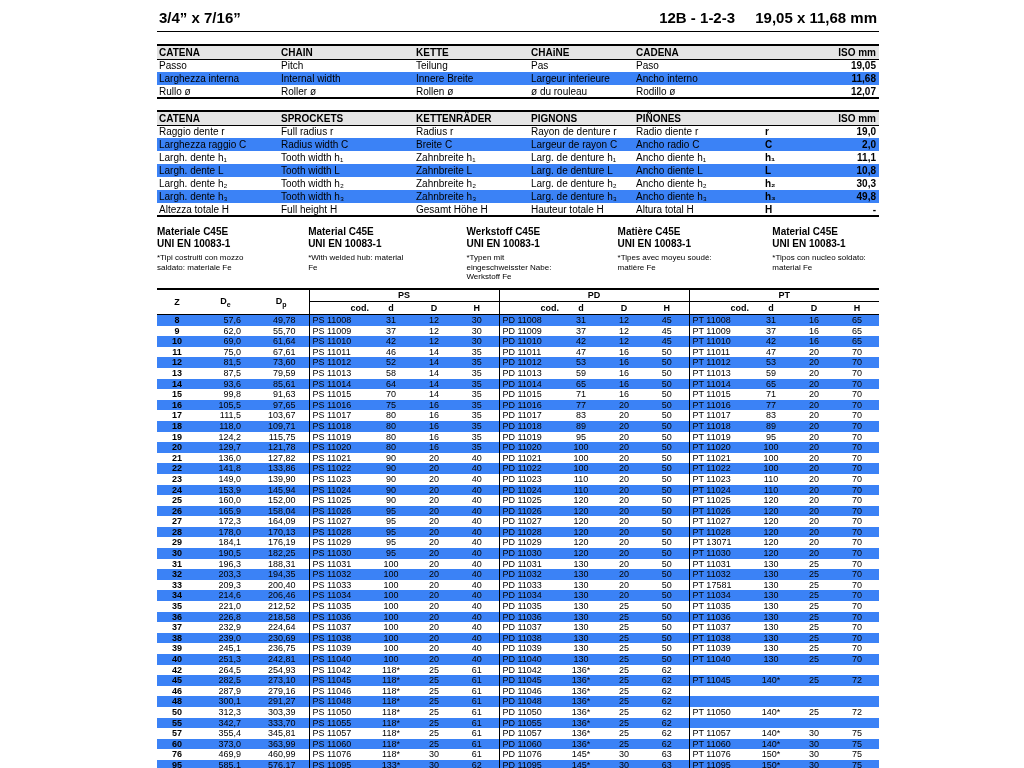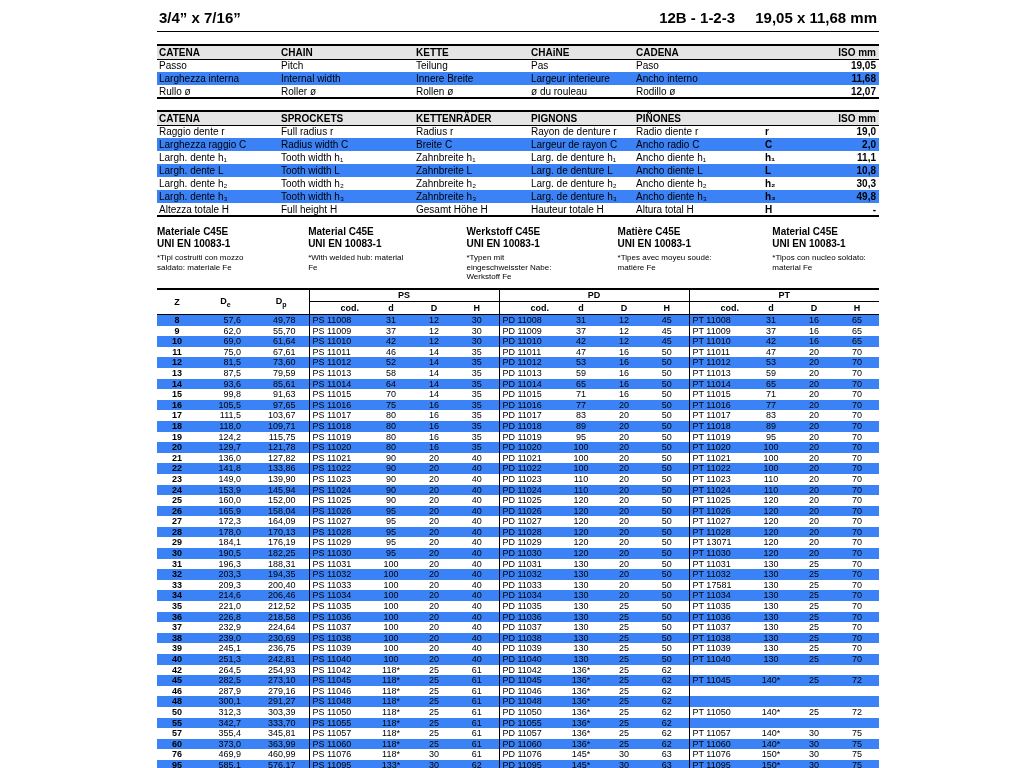--- a/index.html
+++ b/index.html
@@ -44,21 +44,21 @@
   
   table.main {
     width:722px; border-collapse:collapse; table-layout:fixed;
     border-top:2px solid #000; border-bottom:2px solid #000;
     font-size:9px; margin-top:6px;
   }
   table.main th {
     font-weight:bold; height:13px; padding:0; text-align:center;
     border-bottom:1px solid #000; background:#fff;
   }
-  table.main th.cod-h { text-align:center; padding-left:21px; }
+  table.main th.cod-h { text-align:right; padding-left:21px; }
   table.main .gb { border-left:1px solid #000; }
   table.main td { height:10.6px; line-height:10.6px; padding:0; text-align:center; }
   table.main td.zc { font-weight:bold; }
   table.main td.dec { text-align:right; padding-right:13px; }
   table.main td.cod { text-align:left; padding-left:3px; }
   sub { font-size:7px; }
 </style>
 </head>
 <body>
 

